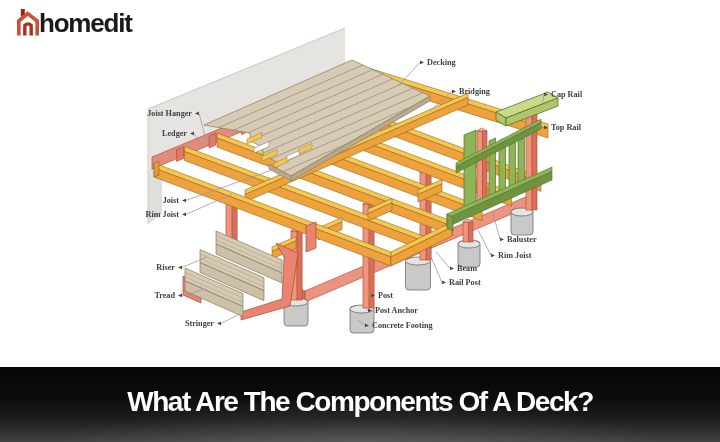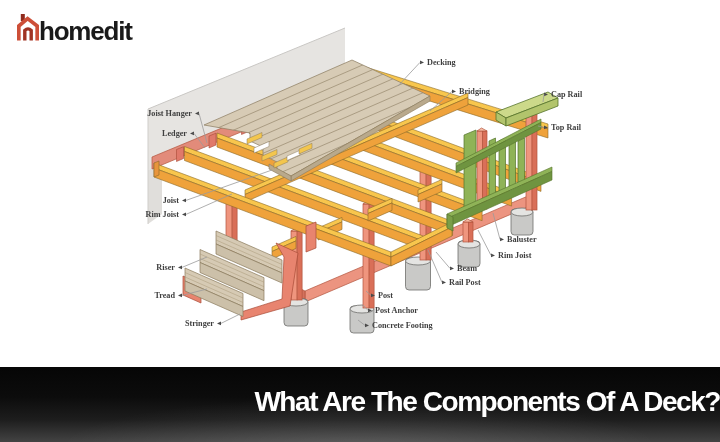--- a/index.html
+++ b/index.html
@@ -1,22 +1,22 @@
 <!DOCTYPE html>
 <html><head><meta charset="utf-8">
 <style>
   html,body{margin:0;padding:0;background:#fff;width:720px;height:442px;overflow:hidden}
   .page{position:relative;width:720px;height:442px;background:#fff;font-family:"Liberation Sans",sans-serif}
-  .logo{position:absolute;left:17px;top:13px;display:flex;align-items:flex-start}
+  .logo{position:absolute;left:17px;top:5px;display:flex;align-items:flex-end}
   .logotext{font-weight:bold;font-size:26px;letter-spacing:-1.2px;color:#1a1a1a;line-height:1;margin-left:0px;margin-top:5px}
   .bar{position:absolute;left:0;top:367px;width:720px;height:75px;
        background:linear-gradient(180deg,#060606 0%,#0c0c0c 40%,#1d1d1d 70%,#434343 100%)}
   .bar:after{content:"";position:absolute;inset:0;
        background:radial-gradient(ellipse 58% 95% at 50% 108%,rgba(255,255,255,0.13),rgba(255,255,255,0) 72%)}
-  .title{position:absolute;left:0;top:386px;width:720px;text-align:right;color:#fff;
+  .title{position:absolute;left:0;top:386px;width:720px;text-align:center;color:#fff;
        font-weight:bold;font-size:28px;letter-spacing:-1.45px;z-index:2}
 </style></head>
 <body>
 <div class="page">
   <svg width="720" height="442" viewBox="0 0 720 442" style="position:absolute;left:0;top:0">
     <path d="M148.0,109.0 L345.0,28.0 L345.0,88.0 L148.0,170.0 Z" fill="#e6e4e1"></path>
       <path d="M148.0,170.0 L162.0,163.0 L162.0,214.0 L148.0,224.0 Z" fill="#e0dedb"></path>
       <path d="M148,109 L345,28" stroke="#c9c7c4" stroke-width="1" fill="none"></path>
       <path d="M148,109 L148,224" stroke="#cfcdca" stroke-width="1" fill="none"></path>
       <path d="M152.0,157.0 L347.0,76.0 L347.0,88.0 L152.0,169.0 Z" fill="#e28b7a" stroke="#b2543e" stroke-width="0.7" stroke-linejoin="round"></path>

